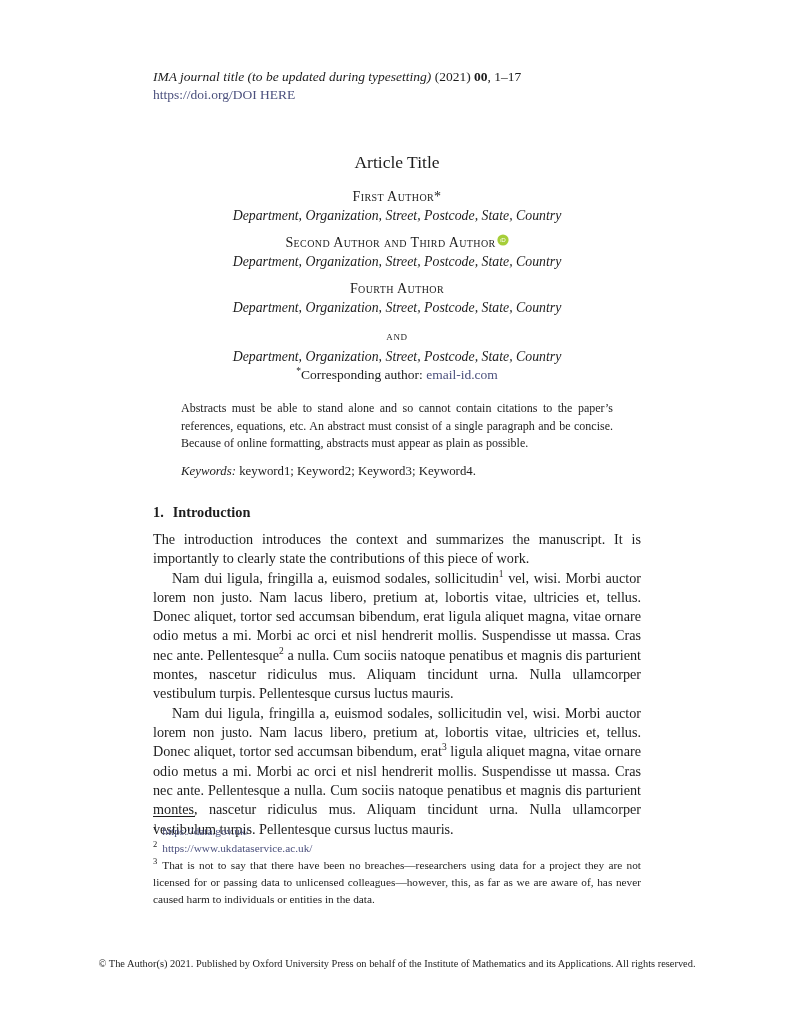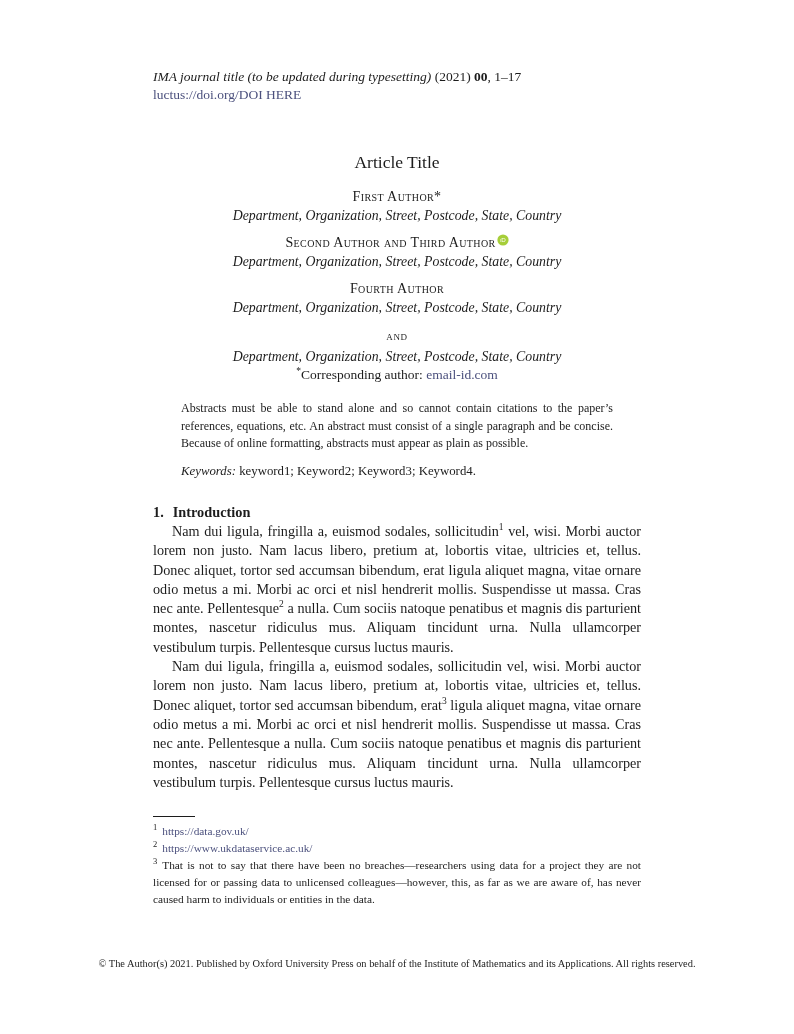--- a/index.html
+++ b/index.html
@@ -125,21 +125,21 @@
   }
 </style>
 </head>
 <body>
 
 <div class="page">
   <div class="content">
 
     <div class="journal-header">
       <div class="journal-line"><span class="j-italic">IMA journal title (to be updated during typesetting)</span><span> (2021) </span><span class="j-vol">00</span><span>, 1–17</span></div>
-      <div class="doi-line"><a href="#">luctus://doi.org/DOI HERE</a></div>
+      <div class="doi-line"><a href="#">https://doi.org/DOI HERE</a></div>
     </div>
 
     <h1 class="title">Article Title</h1>
 
     <div class="authors">
 
       <div class="author-group">
         <div class="author-name">First Author*</div>
         <div class="affil">Department, Organization, Street, Postcode, State, Country</div>
       </div>
@@ -166,20 +166,21 @@
 
     </div>
 
 
     <div class="abstract">Abstracts must be able to stand alone and so cannot contain citations to the paper’s references, equations, etc. An abstract must consist of a single paragraph and be concise. Because of online formatting, abstracts must appear as plain as possible.</div>
 
     <div class="keywords"><span class="kw-label">Keywords:</span><span> keyword1; Keyword2; Keyword3; Keyword4.</span></div>
 
     <h2 class="section-head"><span class="num">1.</span><span>Introduction</span></h2>
 
+    <p class="body-par first">The introduction introduces the context and summarizes the manuscript. It is importantly to clearly state the contributions of this piece of work.</p>
 
     <p class="body-par indent"><span>Nam dui ligula, fringilla a, euismod sodales, sollicitudin</span><sup class="fnref">1</sup><span> vel, wisi. Morbi auctor lorem non justo. Nam lacus libero, pretium at, lobortis vitae, ultricies et, tellus. Donec aliquet, tortor sed accumsan bibendum, erat ligula aliquet magna, vitae ornare odio metus a mi. Morbi ac orci et nisl hendrerit mollis. Suspendisse ut massa. Cras nec ante. Pellentesque</span><sup class="fnref">2</sup><span> a nulla. Cum sociis natoque penatibus et magnis dis parturient montes, nascetur ridiculus mus. Aliquam tincidunt urna. Nulla ullamcorper vestibulum turpis. Pellentesque cursus luctus mauris.</span></p>
 
     <p class="body-par indent"><span>Nam dui ligula, fringilla a, euismod sodales, sollicitudin vel, wisi. Morbi auctor lorem non justo. Nam lacus libero, pretium at, lobortis vitae, ultricies et, tellus. Donec aliquet, tortor sed accumsan bibendum, erat</span><sup class="fnref">3</sup><span> ligula aliquet magna, vitae ornare odio metus a mi. Morbi ac orci et nisl hendrerit mollis. Suspendisse ut massa. Cras nec ante. Pellentesque a nulla. Cum sociis natoque penatibus et magnis dis parturient montes, nascetur ridiculus mus. Aliquam tincidunt urna. Nulla ullamcorper vestibulum turpis. Pellentesque cursus luctus mauris.</span></p>
 
   </div>
 
   <div class="footnotes">
     <div class="fn-rule"></div>
     <div class="fn-item"><sup>1</sup><a class="link" href="#">https://data.gov.uk/</a></div>

